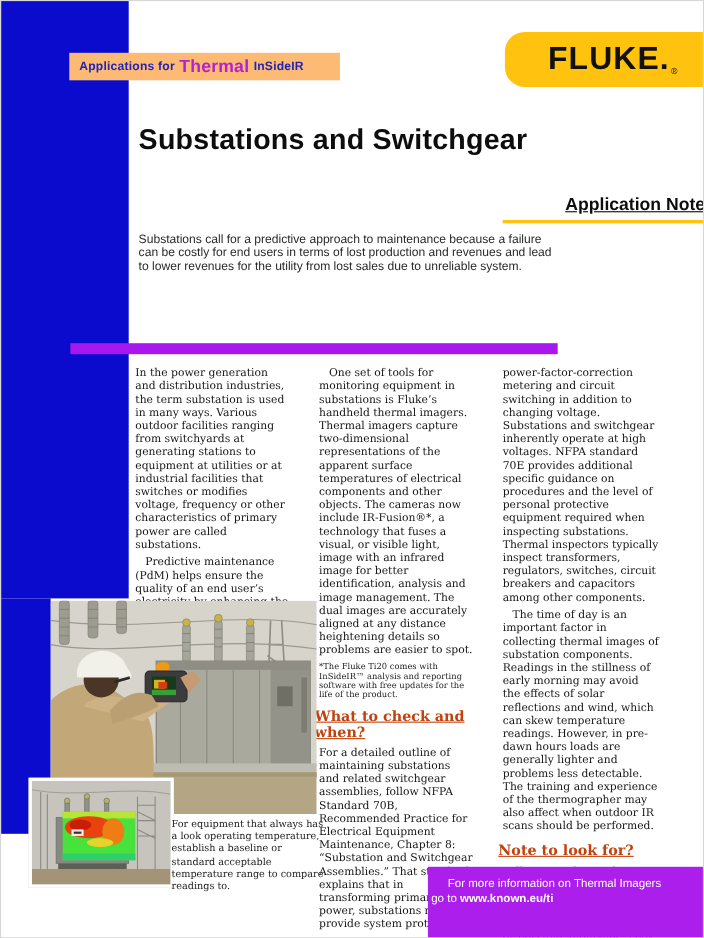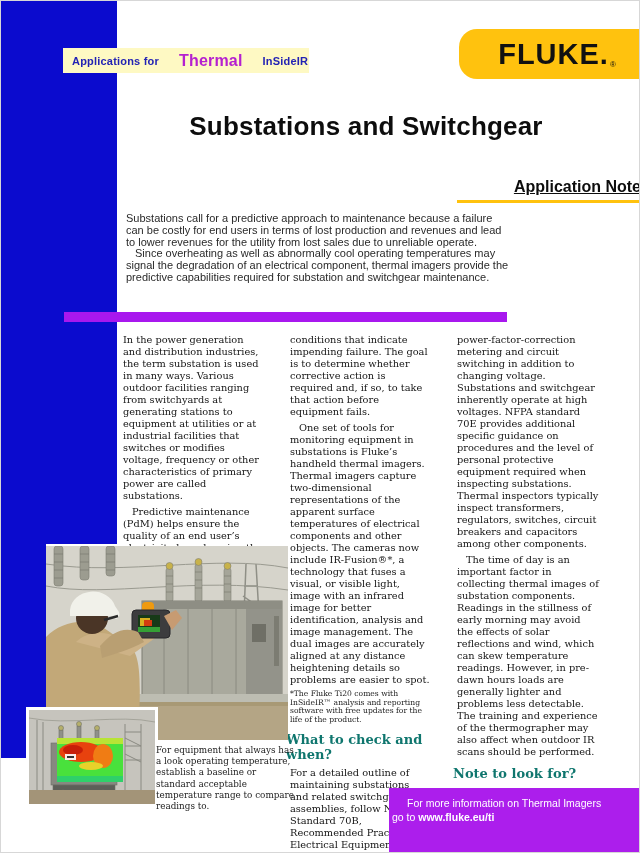--- a/index.html
+++ b/index.html
@@ -5,34 +5,34 @@
   html,body{margin:0;padding:0;background:#e9e9e9;}
   #page{
     position:relative;width:640px;height:853px;background:#ffffff;
     overflow:hidden;border:1px solid #d7d7d7;box-sizing:border-box;
     font-family:"Liberation Sans",sans-serif;color:#1a1a1a;
   }
   
   .blue-block{position:absolute;left:0;top:0;width:116px;height:543px;background:#0b0bce;}
   .blue-strip{position:absolute;left:0;top:543px;width:45px;height:214px;background:#0b0bce;}
   .banner{
-    position:absolute;left:62px;top:47px;width:246px;height:25px;background:#fef9c3;
+    position:absolute;left:62px;top:47px;width:246px;height:25px;background:#fdba74;
     display:flex;align-items:center;padding-left:9px;box-sizing:border-box;white-space:nowrap;
   }
   .banner .b-pre,.banner .b-suf{font-weight:bold;font-size:11px;color:#2323b4;letter-spacing:.2px;}
-  .banner .b-hl{font-weight:bold;font-size:16px;color:#b520d0;margin:0 20px;letter-spacing:.2px;}
+  .banner .b-hl{font-weight:bold;font-size:16px;color:#b520d0;margin:0 4px;letter-spacing:.2px;}
   .fluke-logo{
     position:absolute;left:458px;top:28px;width:196px;height:50px;background:#ffc20e;
     display:flex;align-items:center;justify-content:center;border-radius:18px;
   }
   .fluke-logo .brand{font-weight:bold;font-size:29px;color:#111;letter-spacing:1px;font-family:"Liberation Sans",sans-serif;}
   .fluke-logo .reg{font-size:8px;color:#111;align-self:flex-end;margin:0 0 10px 1px;}
   .doc-title{
     position:absolute;left:125px;top:110px;width:480px;
-    font-size:26px;font-weight:bold;color:#0d0d0d;letter-spacing:.2px;text-align:center;
+    font-size:26px;font-weight:bold;color:#0d0d0d;letter-spacing:.2px;
   }
   .app-note{
     position:absolute;left:430px;top:177px;width:210px;text-align:right;
     font-size:16px;font-weight:bold;color:#0d0d0d;text-decoration:underline;
   }
   .app-note-rule{position:absolute;left:456px;top:199px;width:184px;height:3px;background:#ffc20e;}
   
   .intro{position:absolute;left:125px;top:212px;width:386px;font-size:11px;line-height:11.8px;color:#2a2a2a;}
   .intro p{margin:0;}
   .intro p.indent{text-indent:9px;}
@@ -40,21 +40,21 @@
   
   .col{position:absolute;top:329px;font-family:"DejaVu Serif",serif;font-size:9.8px;line-height:12px;color:#141414;}
   .col p{margin:4px;}
   .col p.indent{text-indent:9px;}
   .col1{left:118px;width:148px;}
   .col2{left:285px;width:148px;}
   .col3{left:452px;width:150px;}
   .col .footnote{font-size:7.6px;line-height:8.6px;margin-top:2px;color:#222;}
   .col h3{
     font-family:"DejaVu Serif",serif;font-size:13px;line-height:14.5px;
-    font-weight:bold;color:#0f766e;margin:9px 0 5px 0;
+    font-weight:bold;color:#c2410c;margin:9px 0 5px 0;text-decoration:underline;
   }
   
   .photo{position:absolute;left:45px;top:545px;width:242px;height:194px;overflow:hidden;}
   .inset{
     position:absolute;left:25px;top:706px;width:126px;height:94px;
     border:3px solid #ffffff;overflow:hidden;background:#c9c7c0;
   }
   .photo-caption{
     position:absolute;left:155px;top:744px;width:138px;
     font-family:"DejaVu Serif",serif;font-size:8.8px;line-height:11.2px;color:#222;
@@ -84,33 +84,31 @@
   <div class="fluke-logo">
     <span class="brand">FLUKE.</span>
     <span class="reg">®</span>
   </div>
 
   <div class="doc-title">Substations and Switchgear</div>
   <div class="app-note">Application Note</div>
   <div class="app-note-rule"></div>
 
   <div class="intro">
-    <p>Substations call for a predictive approach to maintenance because a failure can be costly for end users in terms of lost production and revenues and lead to lower revenues for the utility from lost sales due to unreliable operate.</p>
-    <p class="indent">Since overheating as well as abnormally cool operating temperatures may signal the degradation of an electrical component, thermal imagers provide the predictive capabilities required for substation and switchgear maintenance.</p>
+    <p>Substations call for a predictive approach to maintenance because a failure can be costly for end users in terms of lost production and revenues and lead to lower revenues for the utility from lost sales due to unreliable system.</p>
   </div>
 
   <div class="purple-bar"></div>
 
   <div class="col col1">
     <p>In the power generation and distribution industries, the term substation is used in many ways. Various outdoor facilities ranging from switchyards at generating stations to equipment at utilities or at industrial facilities that switches or modifies voltage, frequency or other characteristics of primary power are called substations.</p>
     <p class="indent">Predictive maintenance (PdM) helps ensure the quality of an end user’s electricity by enhancing the reliability of substations. PdM accomplishes this increased reliability by monitoring equipment over time in order to isolate</p>
   </div>
 
   <div class="col col2">
-    <p>conditions that indicate impending failure. The goal is to determine whether corrective action is required and, if so, to take that action before equipment fails.</p>
     <p class="indent">One set of tools for monitoring equipment in substations is Fluke’s handheld thermal imagers. Thermal imagers capture two-dimensional representations of the apparent surface temperatures of electrical components and other objects. The cameras now include IR-Fusion®*, a technology that fuses a visual, or visible light, image with an infrared image for better identification, analysis and image management. The dual images are accurately aligned at any distance heightening details so problems are easier to spot.</p>
     <p class="footnote">*The Fluke Ti20 comes with InSideIR™ analysis and reporting software with free updates for the life of the product.</p>
     <h3>What to check and when?</h3>
     <p>For a detailed outline of maintaining substations and related switchgear assemblies, follow NFPA Standard 70B, Recommended Practice for Electrical Equipment Maintenance, Chapter 8: “Substation and Switchgear Assemblies.” That standard explains that in transforming primary power, substations may provide system protection,</p>
   </div>
 
   <div class="col col3">
     <p>power-factor-correction metering and circuit switching in addition to changing voltage. Substations and switchgear inherently operate at high voltages. NFPA standard 70E provides additional specific guidance on procedures and the level of personal protective equipment required when inspecting substations. Thermal inspectors typically inspect transformers, regulators, switches, circuit breakers and capacitors among other components.</p>
     <p class="indent">The time of day is an important factor in collecting thermal images of substation components. Readings in the stillness of early morning may avoid the effects of solar reflections and wind, which can skew temperature readings. However, in pre-dawn hours loads are generally lighter and problems less detectable. The training and experience of the thermographer may also affect when outdoor IR scans should be performed.</p>
     <h3>Note to look for?</h3>
@@ -216,17 +214,17 @@
         <rect x="38" y="46" width="7" height="2" fill="#333333"></rect>
       </g>
     </svg>
   </div>
 
   <div class="photo-caption">For equipment that always has a look operating temperature, establish a baseline or standard acceptable temperature range to compare readings to.</div>
 
   <div class="footer">
     <div class="l1">For more information on Thermal Imagers</div>
     <div class="l2">
-      <span>go to </span><a href="#">www.fluke.eu/ti</a>
+      <span>go to </span><a href="#">www.known.eu/ti</a>
     </div>
   </div>
 
 </div>
 
 </body></html>

